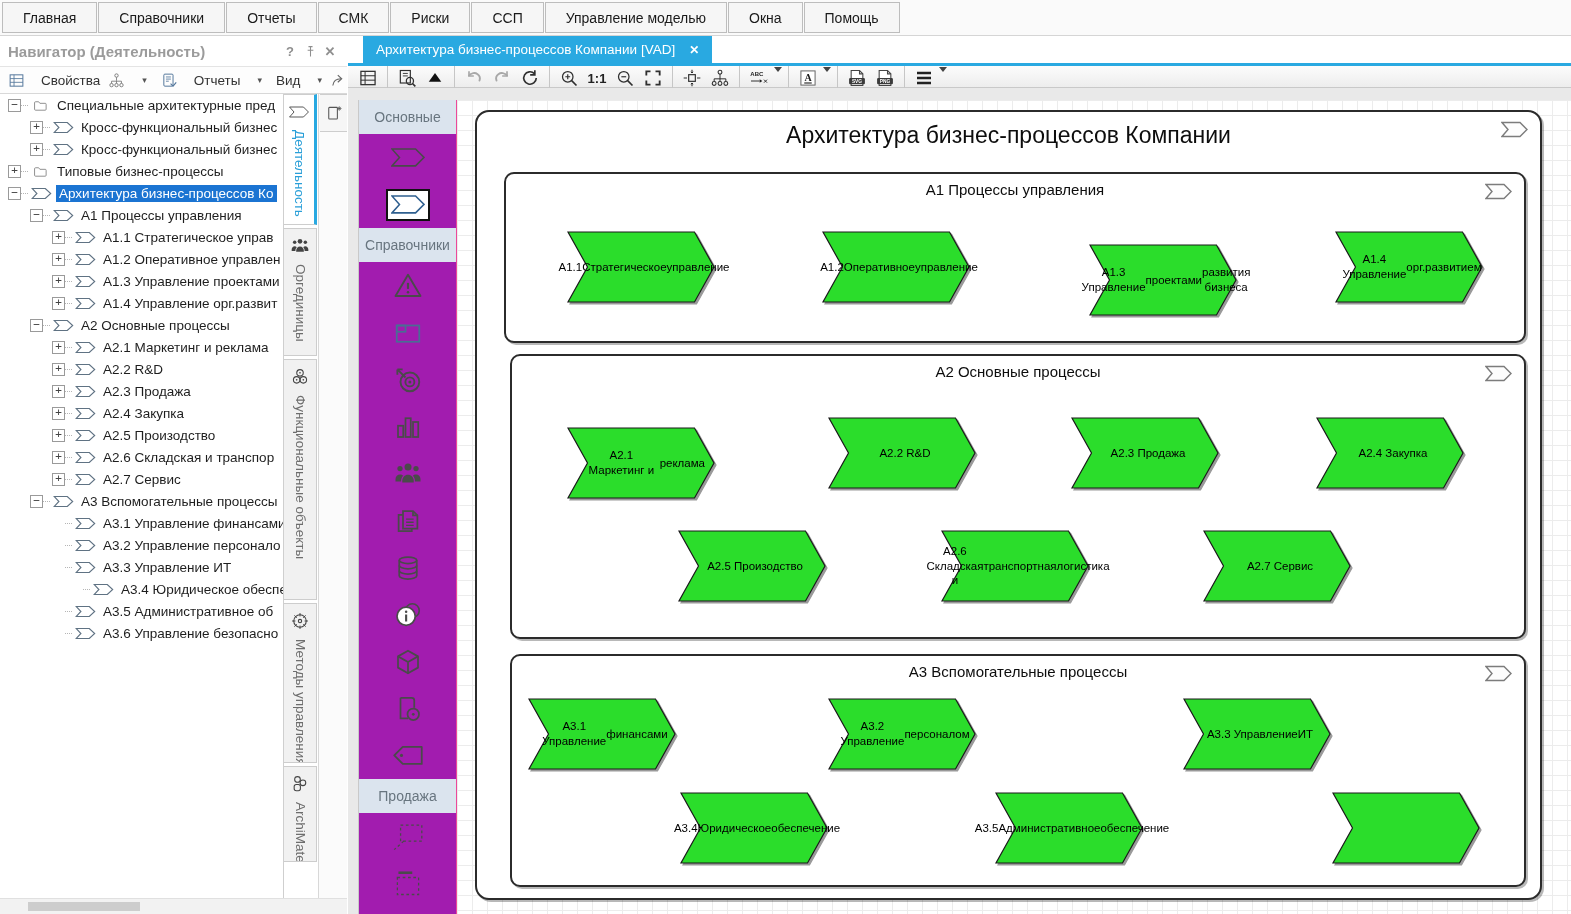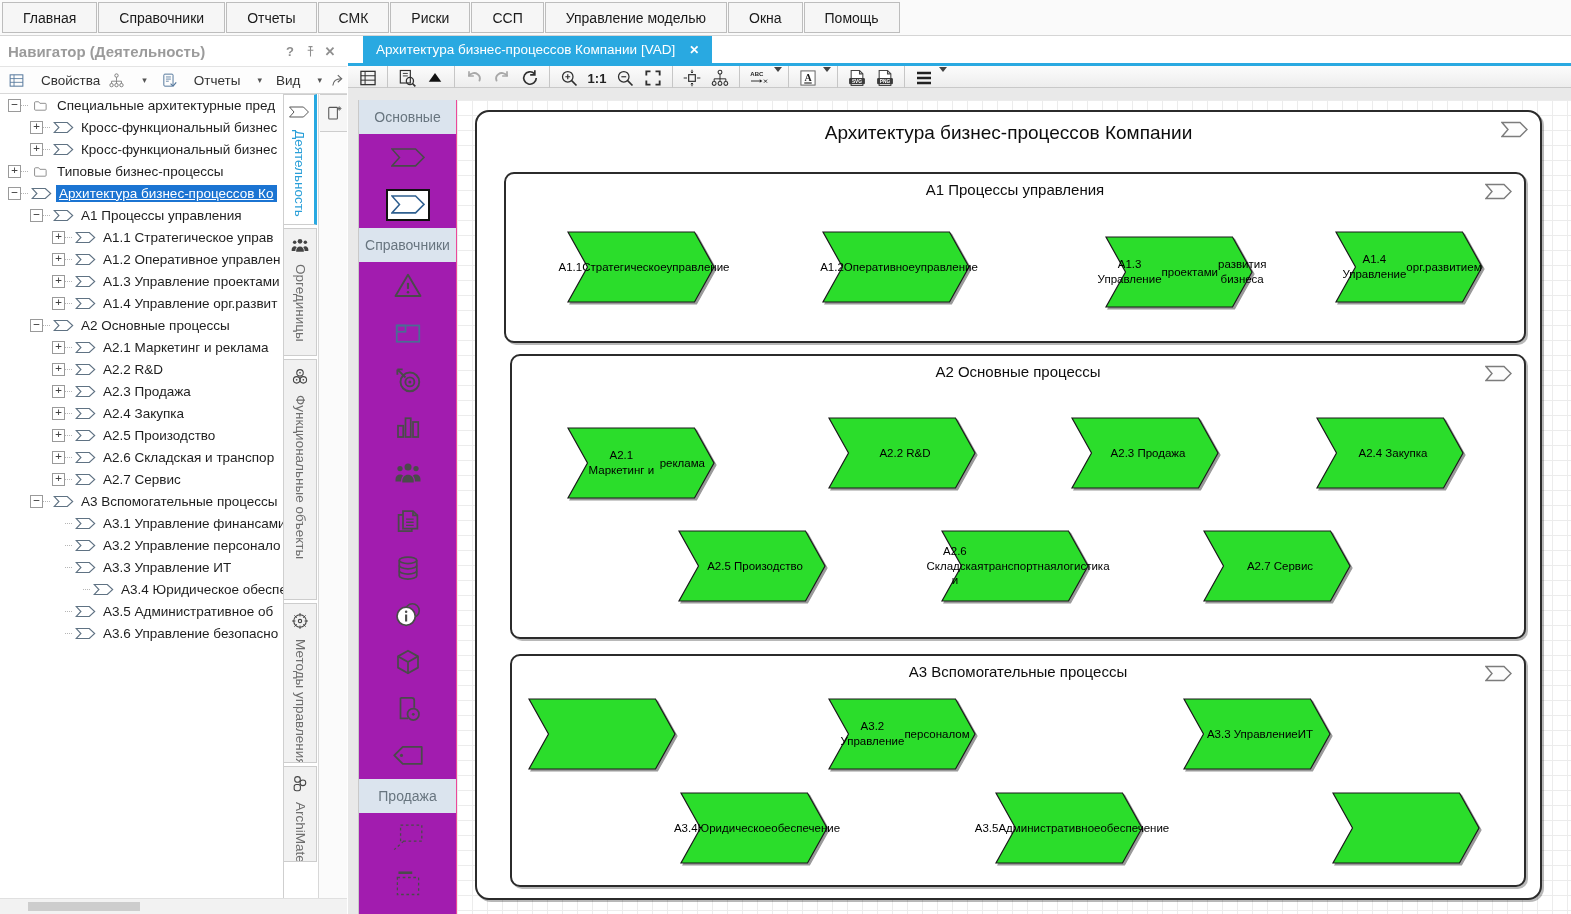--- a/index.html
+++ b/index.html
@@ -26,21 +26,21 @@
 
   
   .nav-body{left:0;top:58px;width:347px;height:804px;overflow:hidden;background:#fff;}
   .tree{left:0;top:0;width:283px;height:804px;overflow:hidden;}
   .tree-row{display:flex;align-items:center;height:22px;white-space:nowrap;font-size:13.5px;color:#1e1e1e;}
   .expander{width:13px;height:13px;box-sizing:border-box;border:1px solid #9a9a9a;background:#fff;color:#444;font-size:11px;line-height:10px;text-align:center;flex:0 0 13px;font-family:"DejaVu Sans Mono",monospace;}
   .exp-none{border:none;background:transparent;}
   .h-conn{width:7px;border-top:1px dotted #b5b5b5;flex:0 0 7px;}
   .tree-icon{margin:0 4px 0 3px;flex:0 0 auto;display:flex;}
   .tree-label{padding:1px 3px;overflow:hidden;}
-  .tree-row.selected .tree-label{background:#1b74d2;color:#fff;text-decoration:underline;}
+  .tree-row.selected .tree-label{background:#1b74d2;color:#fff;}
   .fold-icon{width:19px;height:15px;color:#8a8a8a;}
   .fold-icon svg{width:100%;height:100%;}
   .vad-icon{width:21px;height:13px;color:#5f7283;}
   .vad-icon svg{width:100%;height:100%;}
 
   
   .side-strip{left:283px;top:0;width:64px;height:804px;background:#fff;border-left:1px solid #cfcfcf;}
   .vtab-col{left:0;top:0;width:34px;height:804px;}
   .vtab{position:absolute;left:0;width:33px;box-sizing:border-box;background:#f1f1f1;border:1px solid #cdcdcd;border-left:none;display:flex;flex-direction:column;align-items:center;padding-top:7px;gap:8px;}
   .vtab.active{background:#fff;border-right:3px solid #29a9e1;}
@@ -73,21 +73,21 @@
   .palette{left:10px;top:0;width:99px;height:814px;background:#a21caf;border-left:1px solid #c9c9c9;border-right:1px solid #ec4899;box-sizing:border-box;overflow:hidden;}
   .pal-header{height:34px;background:#dbe4ee;color:#68757f;font-size:14px;display:flex;align-items:center;justify-content:center;}
   .pal-item{height:47px;display:flex;align-items:center;justify-content:center;color:#4a4a4a;}
   .pal-item .pic{width:34px;height:30px;display:flex;align-items:center;justify-content:center;}
   .pal-item .pic svg{max-width:34px;max-height:30px;}
   .pal-item.selected .pic{border:2px solid #111;background:#fff;width:40px;height:28px;color:#2e5f8f;}
 
   
   .canvas{left:109px;top:0;width:1114px;height:814px;background-color:#fff;background-image:linear-gradient(#ececec 1px,transparent 1px),linear-gradient(90deg,#ececec 1px,transparent 1px);background-size:15px 15px;overflow:hidden;}
   .frame{position:absolute;left:18px;top:10px;width:1067px;height:790px;background:#fff;border:2px solid #2b2b2b;border-radius:14px;box-shadow:2px 2px 0 rgba(0,0,0,.28);box-sizing:border-box;}
-  .frame-title{position:absolute;left:0;right:0;top:10px;text-align:center;font-size:19px;color:#0d0d0d;}
+  .frame-title{position:absolute;left:0;right:0;top:10px;text-align:center;font-size:23px;color:#0d0d0d;}
   .corner-glyph{position:absolute;right:12px;top:9px;width:27px;height:17px;color:#7c7c7c;}
   .corner-glyph svg{width:100%;height:100%;}
   .pgroup{position:absolute;background:#fff;border:2px solid #2b2b2b;border-radius:10px;box-shadow:2px 2px 0 rgba(0,0,0,.28);box-sizing:border-box;}
   .pgroup-title{position:absolute;left:0;right:0;top:7px;text-align:center;font-size:15px;color:#0d0d0d;}
   .pnode{position:absolute;width:148px;height:72px;}
   .pnode svg.shape{position:absolute;left:0;top:0;width:148px;height:72px;filter:drop-shadow(2px 2px 0.5px rgba(0,0,0,.4));}
   .pnode .plabel{position:absolute;left:16px;right:10px;top:0;bottom:0;display:flex;align-items:center;justify-content:center;text-align:center;font-size:11.5px;line-height:1.3;color:#000;}
 </style>
 </head>
 <body>
@@ -865,21 +865,21 @@
                   <polygon points="1,1 127.5,1 147,36 127.5,71 1,71 20.5,36" fill="#2bdd2b" stroke="#1a1a1a" stroke-width="1.2"></polygon>
                 </svg>
                 <div class="plabel">
                   <span>A1.2</span>
                   <br>
                   <span>Оперативное</span>
                   <br>
                   <span>управление</span>
                 </div>
               </div>
-              <div class="pnode" style="left: 583px; top: 62px; margin-left: 16px;">
+              <div class="pnode" style="left: 583px; top: 70px;">
                 <svg class="shape" viewBox="0 0 148 72">
                   <polygon points="1,1 127.5,1 147,36 127.5,71 1,71 20.5,36" fill="#2bdd2b" stroke="#1a1a1a" stroke-width="1.2"></polygon>
                 </svg>
                 <div class="plabel">
                   <span>A1.3 Управление</span>
                   <br>
                   <span>проектами</span>
                   <br>
                   <span>развития бизнеса</span>
                 </div>
@@ -969,20 +969,25 @@
               <div class="pgroup-title">A3 Вспомогательные процессы</div>
               <div class="corner-glyph">
                 <svg viewBox="0 0 27 17">
                   <polygon points="1,1.5 19,1.5 26,8.5 19,15.5 1,15.5 7,8.5" fill="#fdfdfd" stroke="currentColor" stroke-width="1.4"></polygon>
                 </svg>
               </div>
               <div class="pnode" style="left: 16px; top: 42px;">
                 <svg class="shape" viewBox="0 0 148 72">
                   <polygon points="1,1 127.5,1 147,36 127.5,71 1,71 20.5,36" fill="#2bdd2b" stroke="#1a1a1a" stroke-width="1.2"></polygon>
                 </svg>
+                <div class="plabel">
+                  <span>A3.1 Управление</span>
+                  <br>
+                  <span>финансами</span>
+                </div>
               </div>
               <div class="pnode" style="left: 316px; top: 42px;">
                 <svg class="shape" viewBox="0 0 148 72">
                   <polygon points="1,1 127.5,1 147,36 127.5,71 1,71 20.5,36" fill="#2bdd2b" stroke="#1a1a1a" stroke-width="1.2"></polygon>
                 </svg>
                 <div class="plabel">
                   <span>A3.2 Управление</span>
                   <br>
                   <span>персоналом</span>
                 </div>

